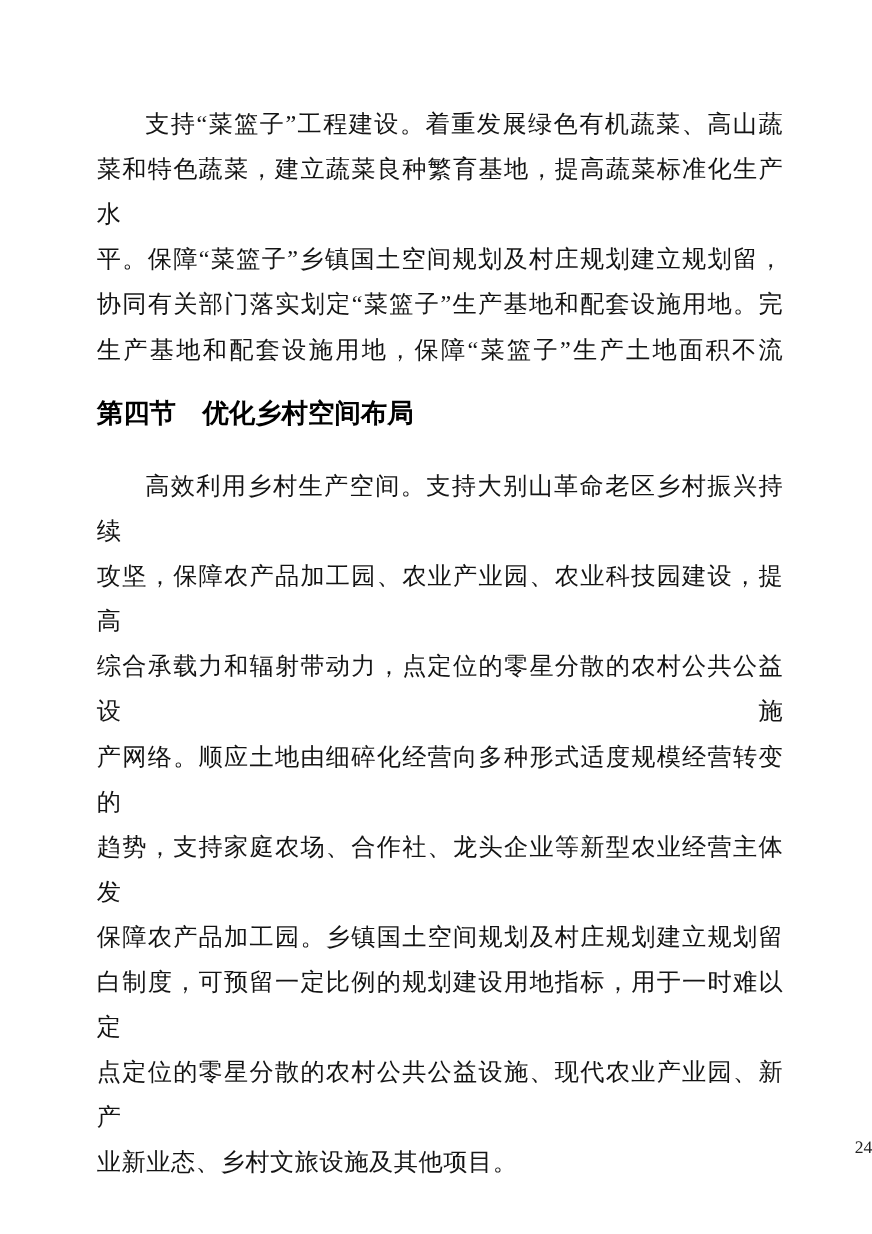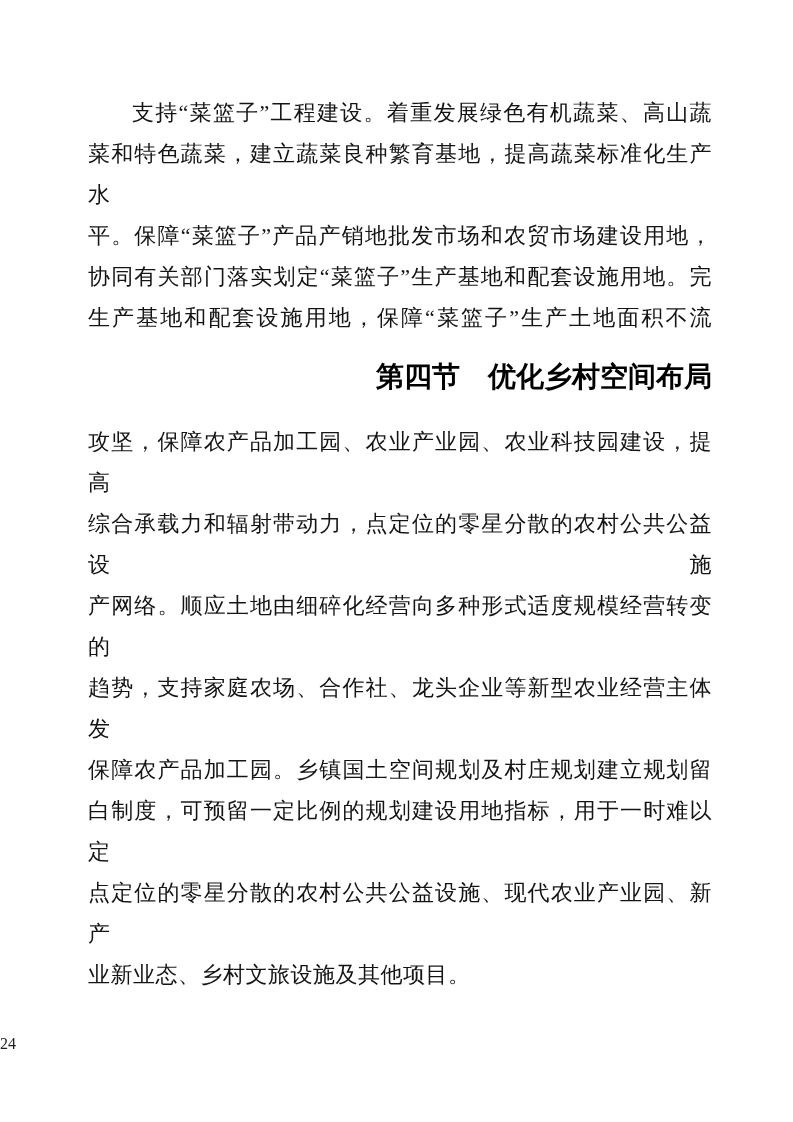--- a/index.html
+++ b/index.html
@@ -38,55 +38,56 @@
   }
   .line.first {
     text-indent: 2em;
   }
   .line.last {
     text-align-last: left;
   }
   .heading {
     font-family: "Liberation Sans", sans-serif;
     font-weight: bold;
-    font-size: 28px;
+    font-size: 24px;
     line-height: 41px;
-    text-align: right;
+    text-align: left;
     color: #000000;
     margin: 18px 0 24px 0;
     padding: 0;
   }
   .page-number {
     position: absolute;
     left: 0;
     right: 0;
     top: 1034px;
-    text-align: left;
+    text-align: right;
     font-size: 16px;
     line-height: 20px;
     color: #222222;
   }
 </style>
 </head>
 <body>
 
 <div class="page">
   <div class="body-text">
 
     <div class="para">
       <div class="line first">支持“菜篮子”工程建设。着重发展绿色有机蔬菜、高山蔬</div>
       <div class="line">菜和特色蔬菜，建立蔬菜良种繁育基地，提高蔬菜标准化生产水</div>
-      <div class="line">平。保障“菜篮子”产品产销地批发市场和农贸市场建设用地，</div>
+      <div class="line">平。保障“菜篮子”乡镇国土空间规划及村庄规划建立规划留，</div>
       <div class="line">协同有关部门落实划定“菜篮子”生产基地和配套设施用地。完</div>
       <div class="line">生产基地和配套设施用地，保障“菜篮子”生产土地面积不流</div>
     </div>
 
     <h2 class="heading">第四节　优化乡村空间布局</h2>
 
     <div class="para">
+      <div class="line first">高效利用乡村生产空间。支持大别山革命老区乡村振兴持续</div>
       <div class="line">攻坚，保障农产品加工园、农业产业园、农业科技园建设，提高</div>
       <div class="line">综合承载力和辐射带动力，点定位的零星分散的农村公共公益设施</div>
       <div class="line">产网络。顺应土地由细碎化经营向多种形式适度规模经营转变的</div>
       <div class="line">趋势，支持家庭农场、合作社、龙头企业等新型农业经营主体发</div>
       <div class="line">保障农产品加工园。乡镇国土空间规划及村庄规划建立规划留</div>
       <div class="line">白制度，可预留一定比例的规划建设用地指标，用于一时难以定</div>
       <div class="line">点定位的零星分散的农村公共公益设施、现代农业产业园、新产</div>
       <div class="line last">业新业态、乡村文旅设施及其他项目。</div>
     </div>
 

